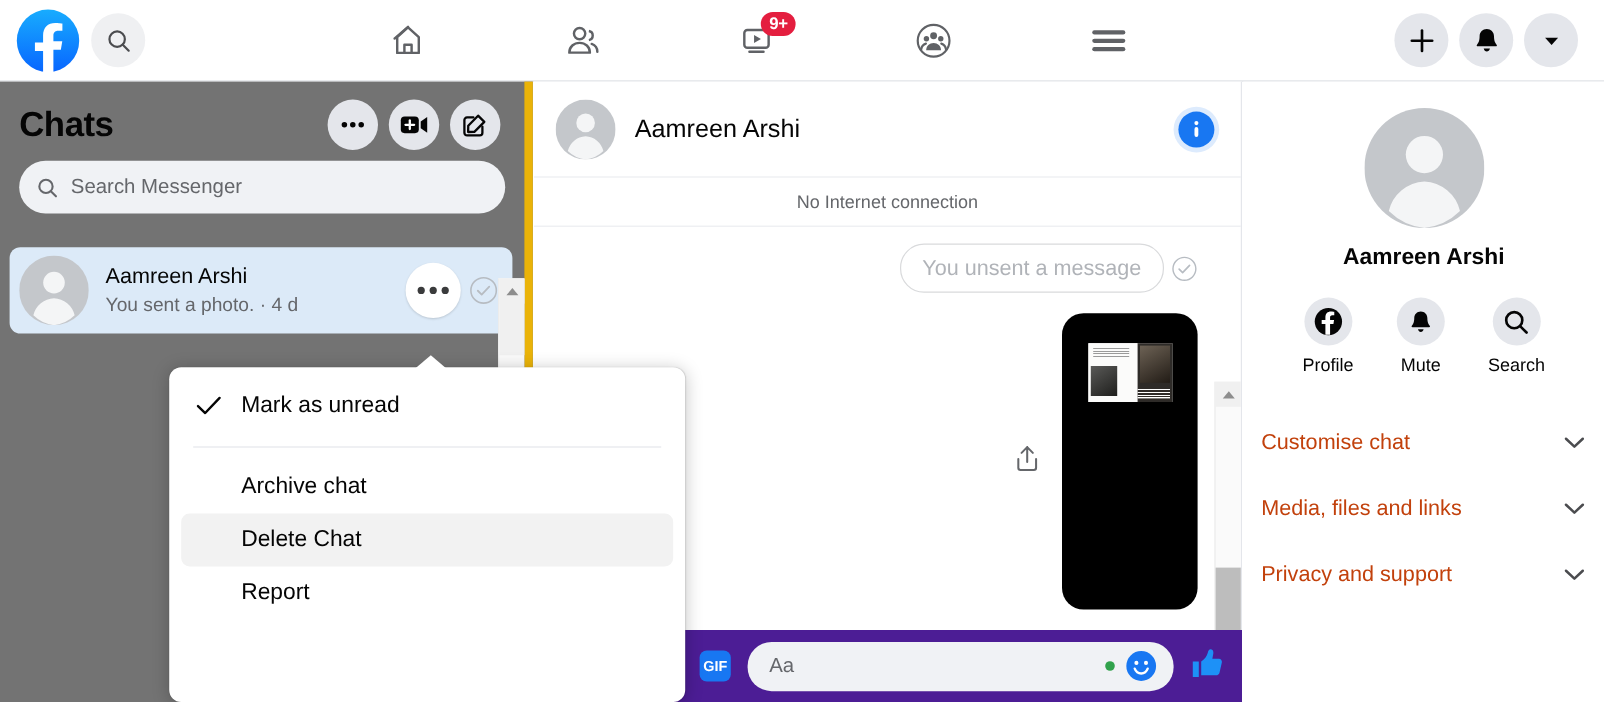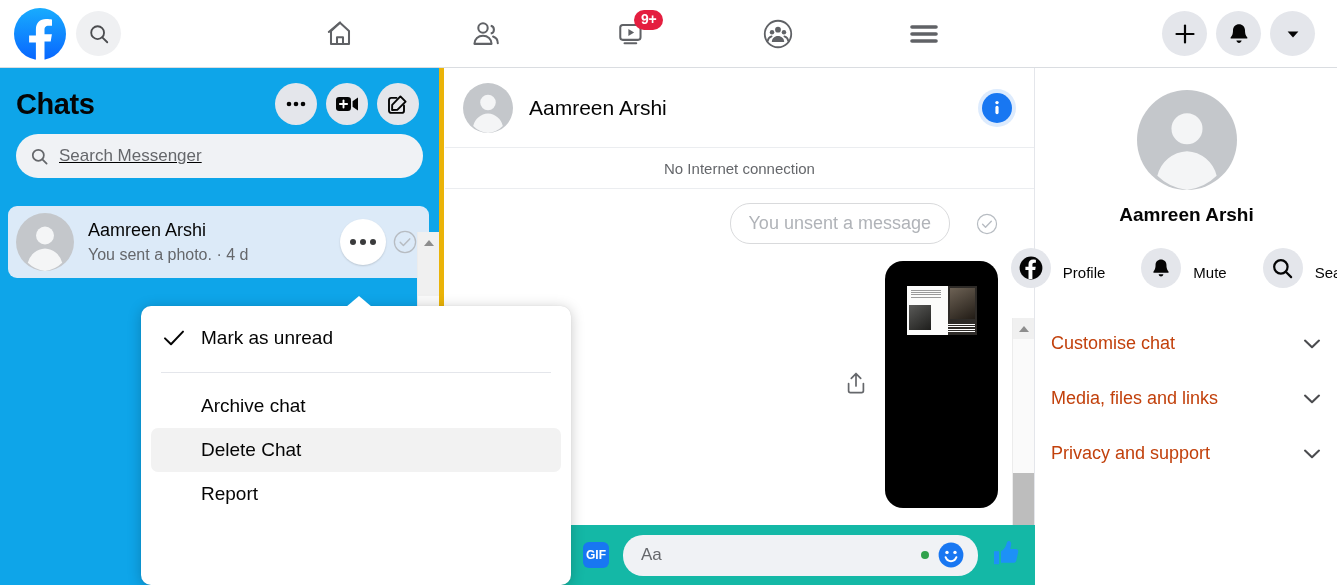--- a/index.html
+++ b/index.html
@@ -37,32 +37,32 @@
   }
   .nav-right { display: flex; align-items: center; gap: 9px; padding-right: 22px; }
   .nav-circle {
     width: 45px; height: 45px; border-radius: 50%; background: #e4e6eb;
     display: flex; align-items: center; justify-content: center; cursor: pointer;
   }
 
   
   .left-panel {
     position: absolute; top: 68px; left: 0; width: 444px; height: 517px;
-    background: #0ea5e9; border-right: 5px solid #eab308;
+    background: #737373; border-right: 7px solid #eab308;
   }
   .chats-header {
     display: flex; align-items: center; padding: 12px 20px 0 16px; height: 60px;
   }
   .chats-title { font-size: 29px; font-weight: bold; color: #050505; letter-spacing: -0.4px; flex: 1; }
   .head-btn {
     width: 42px; height: 42px; border-radius: 50%; background: #e4e6eb;
     display: flex; align-items: center; justify-content: center; cursor: pointer;
     margin-left: 9px;
   }
-  .search-wrap { padding: 6px 16px 16px 16px; text-decoration: underline; }
+  .search-wrap { padding: 6px 16px 16px 16px; }
   .search-box {
     height: 44px; background: #f0f2f5; border-radius: 22px;
     display: flex; align-items: center; padding: 0 14px; cursor: text;
   }
   .search-text { font-size: 17px; color: #65676b; margin-left: 10px; }
 
   .chat-list { position: relative; padding: 12px 10px 0 8px; }
   .chat-row {
     position: relative; display: flex; align-items: center;
     height: 72px; border-radius: 9px; background: #dceaf8;
@@ -129,21 +129,21 @@
   .avatar-md { width: 50px; height: 50px; flex: 0 0 50px; }
   .thread-name { font-size: 21px; color: #050505; margin-left: 16px; flex: 1; }
   .info-btn { width: 30px; height: 30px; border-radius: 50%; background: #1877f2;
     display: flex; align-items: center; justify-content: center; cursor: pointer;
     color: #fff; font-size: 20px; font-weight: bold; font-family: "Liberation Serif", serif;
     box-shadow: 0 0 0 4px rgba(24,119,242,0.15); }
   .no-internet { text-align: center; font-size: 15px; color: #65676b;
     padding: 12px 0 11px; border-bottom: 1px solid #ebedf0; }
 
   .msgs { position: relative; height: 331px; padding: 14px 36px 0 0; }
-  .msg-row { display: flex; align-items: center; justify-content: flex-end; gap: 20px; }
+  .msg-row { display: flex; align-items: center; justify-content: flex-end; }
   .bubble-unsent {
     border: 1px solid #d9dadc; color: #b0b3b8; border-radius: 20px;
     padding: 9px 18px; font-size: 18px; background: #fff;
   }
   .tick { width: 22px; height: 22px; margin-left: 6px; }
   .photo-row { display: flex; align-items: center; justify-content: flex-end; margin-top: 17px; }
   .share-ic { margin-right: 18px; cursor: pointer; }
   .photo-bubble {
     width: 113px; height: 247px; background: #000; border-radius: 18px;
     position: relative; overflow: hidden; cursor: pointer;
@@ -168,21 +168,21 @@
     background: #fafafa; border-left: 1px solid #ececec; }
   .csb-up, .csb-down { position: absolute; left: 0; width: 21px; height: 21px;
     background: #f0f0f0; display: flex; align-items: center; justify-content: center; cursor: pointer; }
   .csb-up { top: 0; }
   .csb-thumb { position: absolute; top: 155px; left: 0; width: 21px; height: 155px;
     background: #bdbdbd; cursor: pointer; }
 
   
   .composer {
     position: absolute; bottom: 0; left: 0; width: 590px; height: 60px;
-    display: flex; align-items: center; padding: 0 14px 0 10px; background: #14b8a6;
+    display: flex; align-items: center; padding: 0 14px 0 10px; background: #4c1d95;
   }
   .gif-btn {
     width: 26px; height: 26px; border-radius: 6px; background: #1877f2; color: #fff;
     font-size: 12px; font-weight: bold; display: flex; align-items: center;
     justify-content: center; cursor: pointer; margin-left: 128px; flex: 0 0 26px;
   }
   .input-pill {
     flex: 1; height: 41px; background: #f0f2f5; border-radius: 20px;
     display: flex; align-items: center; padding: 0 14px 0 18px; margin-left: 14px; cursor: text;
   }
@@ -191,21 +191,21 @@
   .emoji-btn { width: 26px; height: 26px; cursor: pointer; }
   .like-btn { margin-left: 13px; cursor: pointer; }
 
   
   .right-panel {
     position: absolute; top: 68px; left: 1036px; width: 301px; height: 517px; background: #fff;
   }
   .rp-avatar { width: 100px; height: 100px; margin: 22px auto 0; display: block; }
   .rp-name { text-align: center; font-size: 19px; font-weight: bold; color: #050505; margin-top: 14px; }
   .rp-actions { display: flex; justify-content: center; gap: 36px; margin-top: 22px; }
-  .rp-action { display: flex; flex-direction: row; align-items: center; cursor: pointer; gap: 12px; }
+  .rp-action { display: flex; flex-direction: column; align-items: center; cursor: pointer; }
   .rp-ic-circle {
     width: 40px; height: 40px; border-radius: 50%; background: #e4e6eb;
     display: flex; align-items: center; justify-content: center;
   }
   .rp-ic-label { font-size: 15px; color: #050505; margin-top: 8px; }
   .rp-sections { margin-top: 28px; }
   .rp-section {
     display: flex; align-items: center; justify-content: space-between;
     height: 55px; padding: 0 16px 0 15px; cursor: pointer;
   }

